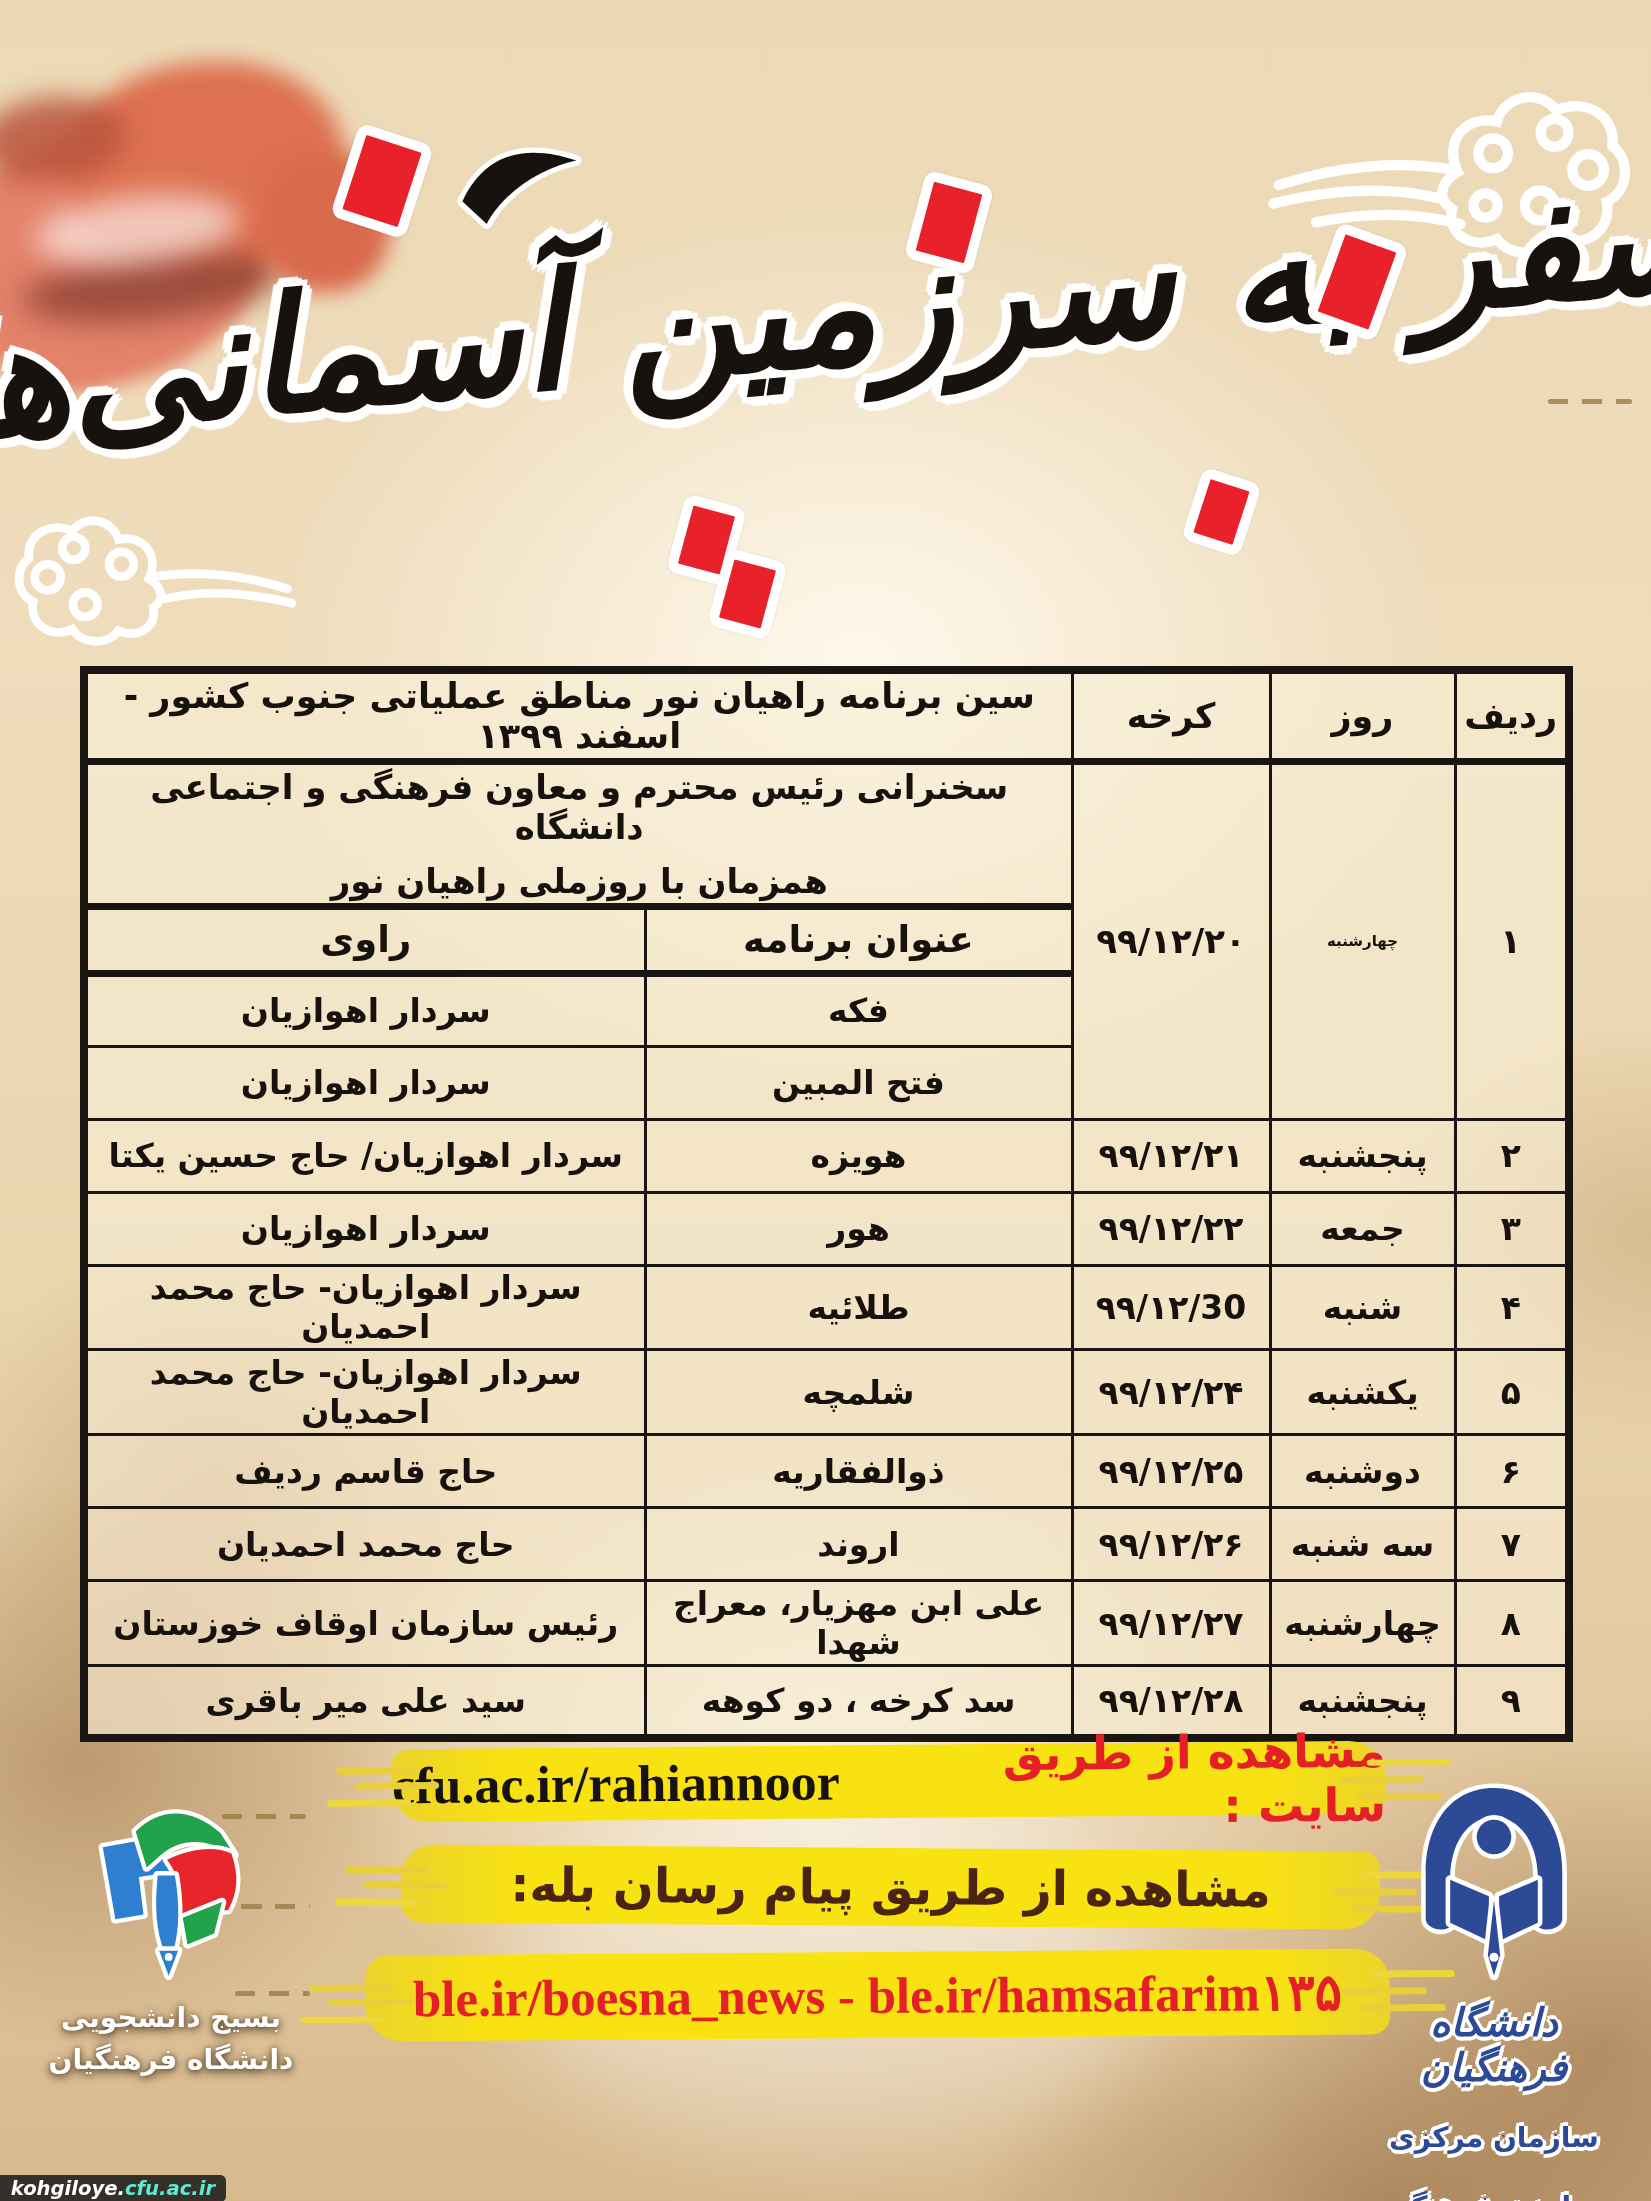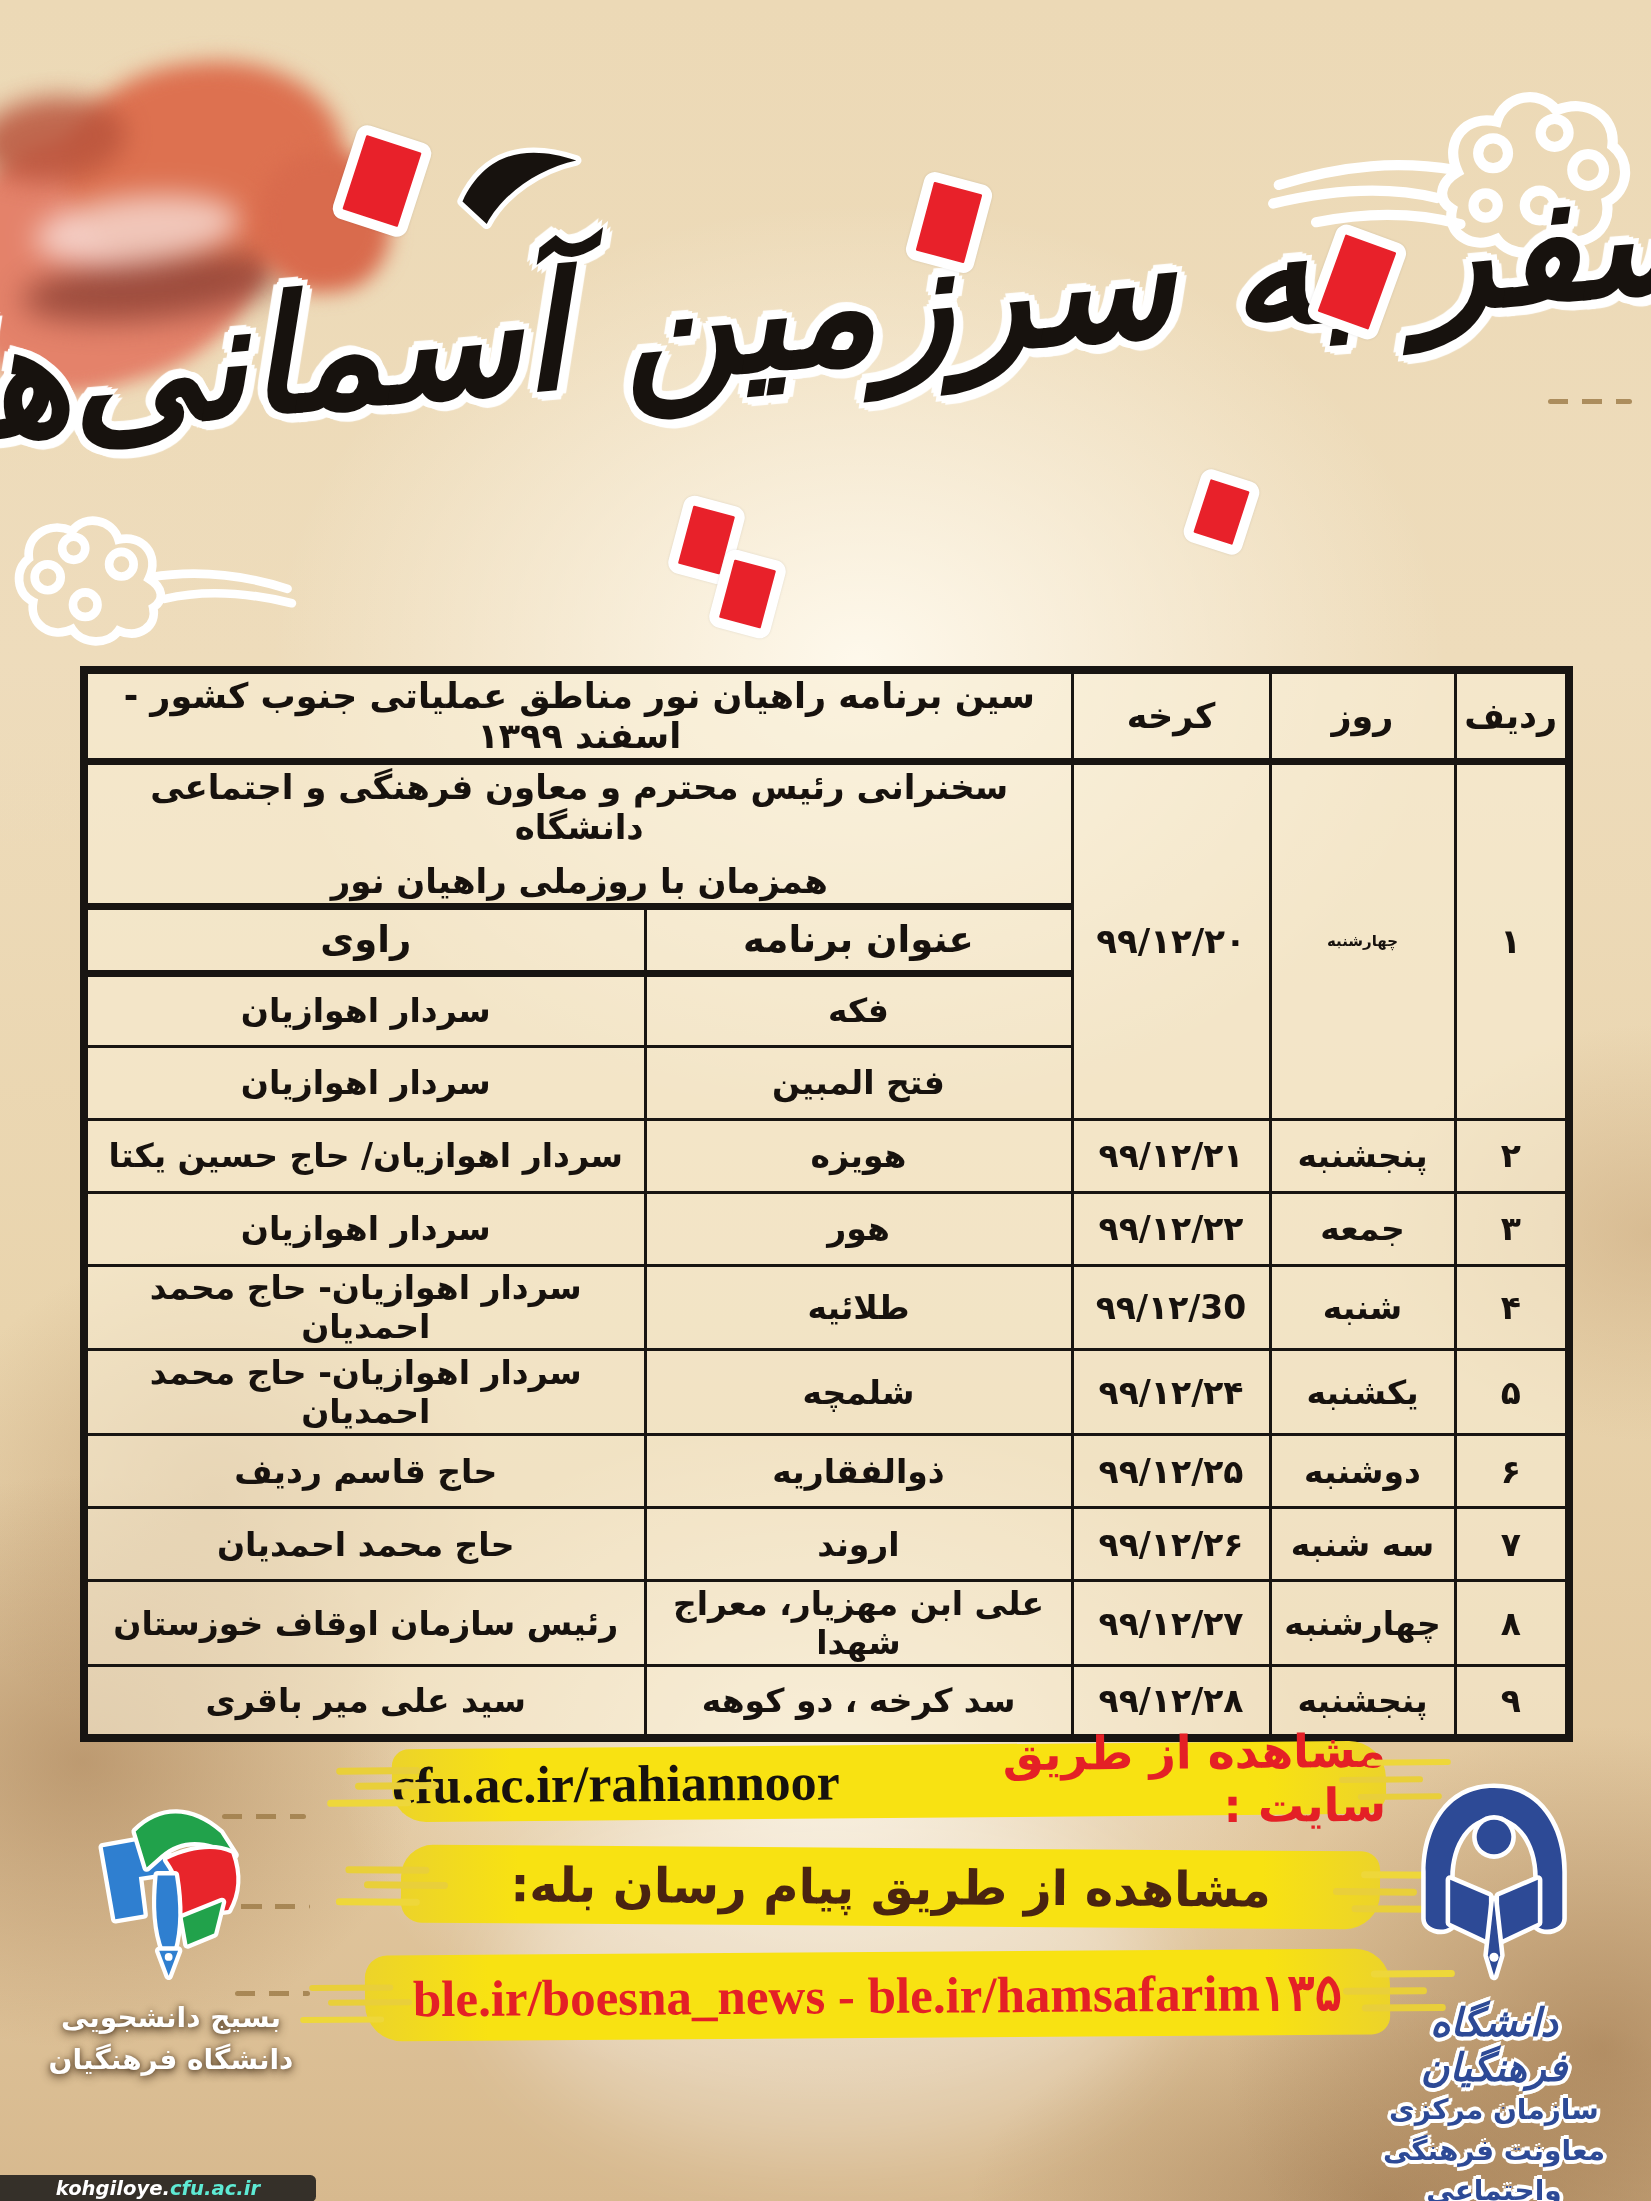--- a/index.html
+++ b/index.html
@@ -66,24 +66,24 @@
   .lightwash{position:absolute;left:503px;top:1799px;width:653px;height:354px;background:rgba(255,255,255,.3);border-radius:50%;filter:blur(42px);}
   
   .logo-left{position:absolute;left:45px;top:1797px;width:252px;text-align:center;}
   .logo-left svg{width:224px;height:196px;}
   .logo-left .cap{color:#fff;font-size:28px;font-weight:bold;line-height:1.5;text-shadow:0 2.8px 9.3px rgba(60,40,20,.85),0 0 5.6px rgba(80,55,30,.6);}
   .logo-right{position:absolute;left:1354px;top:1782px;width:280px;text-align:center;}
   .logo-right svg{width:196px;height:214px;}
   .logo-right .cap1{color:#2d4a96;font-size:39px;font-weight:bold;font-style:italic;
     text-shadow:0 0 3.7px #fff,3.7px 0 0 #fff,-3.7px 0 0 #fff,0 3.7px 0 #fff,0 -3.7px 0 #fff,2.8px 2.8px 0 #fff,-2.8px -2.8px 0 #fff;}
   .logo-right .cap2,.logo-right .cap3{color:#2d4a96;font-size:28px;font-weight:bold;line-height:1.45;
-    text-shadow:0 0 3.7px #fff,3.7px 0 0 #fff,-3.7px 0 0 #fff,0 3.7px 0 #fff,0 -3.7px 0 #fff,2.8px 2.8px 0 #fff,-2.8px -2.8px 0 #fff;}
+    text-shadow:0 0 3.7px #fff,3.7px 0 0 #fff,-3.7px 0 0 #fff,0 3.7px 0 #fff,0 -3.7px 0 #fff,2.8px 2.8px 0 #fff,-2.8px -2.8px 0 #fff;margin-top:28px;}
   .dash{position:absolute;height:4.7px;background:repeating-linear-gradient(90deg,#9c7a46 0 20.5px,transparent 20.5px 34px);border-radius:2.8px;opacity:.8;}
   
-  .watermark{position:absolute;left:0;top:2175px;width:316px;height:27px;background:#353029;display:flex;align-items:center;justify-content:center;
+  .watermark{position:absolute;left:0;top:2175px;width:226px;height:27px;background:#353029;display:flex;align-items:center;justify-content:center;
     font-size:19.6px;font-weight:bold;font-style:italic;direction:ltr;border-radius:0 5.6px 5.6px 0;}
   .watermark .w{color:#fff;} .watermark .o{color:#5eead4;}
 </style>
 </head>
 <body>
 
 <div class="poster" dir="rtl">
 
   <div class="flag">
     <div class="blob b1"></div>

